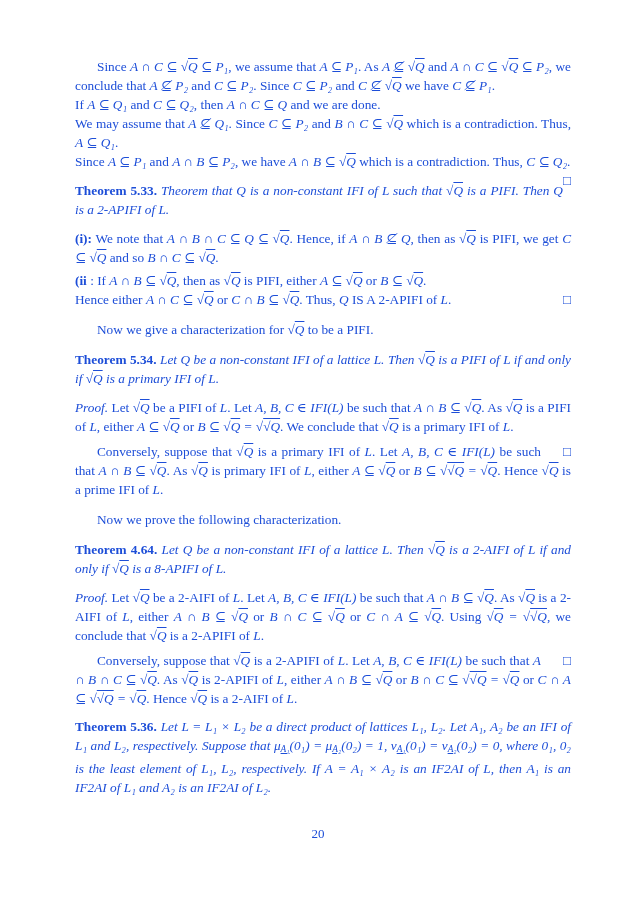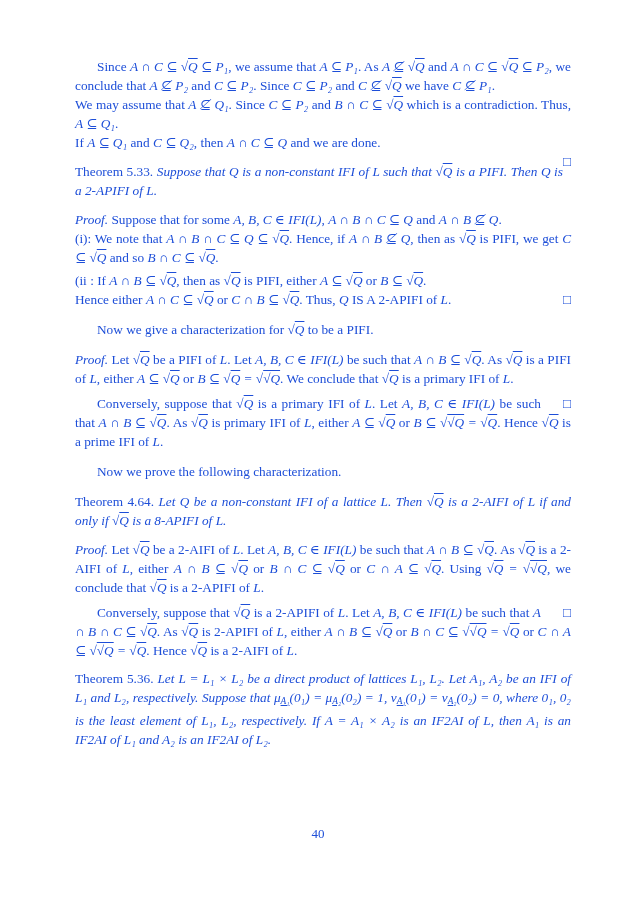--- a/index.html
+++ b/index.html
@@ -20,60 +20,61 @@
   }
   .para { margin: 0; text-align: justify; }
   .indent { text-indent: 22px; }
   .mt4 { margin-top: 4px; }
   .mt6 { margin-top: 6px; }
   .mt9 { margin-top: 9px; }
   .mt11 { margin-top: 11px; }
   .mb11 { margin-bottom: 11px; }
   .theorem-para { margin-top: 10px; margin-bottom: 10px; }
   .math { font-style: italic; }
-  .bold { font-weight: 400; font-style: normal; }
+  .bold { font-weight: 700; font-style: normal; }
   .rad { font-style: italic; text-decoration: overline; }
   .submath { font-style: italic; font-size: 70%; vertical-align: -0.25em; letter-spacing: 0; text-decoration: underline; }
   .qed { float: right; font-style: normal; }
   .footer {
     position: absolute;
     top: 824px; left: 0; right: 0;
     text-align: center;
     font-size: 13px;
   }
 </style>
 </head>
 <body>
 
 <div class="page">
   <div class="text-col">
 
     <p class="para indent"><span>Since <span class="math">A ∩ C ⊆ </span><span class="math">√<span class="rad">Q</span></span><span class="math"> ⊆ P₁</span>, we assume that <span class="math">A ⊆ P₁</span>. As <span class="math">A ⊈ </span><span class="math">√<span class="rad">Q</span></span> and <span class="math">A ∩ C ⊆ </span><span class="math">√<span class="rad">Q</span></span><span class="math"> ⊆ P₂</span>, we conclude that <span class="math">A ⊈ P₂</span> and <span class="math">C ⊆ P₂</span>. Since <span class="math">C ⊆ P₂</span> and <span class="math">C ⊈ </span><span class="math">√<span class="rad">Q</span></span> we have <span class="math">C ⊈ P₁</span>.</span></p>
+    <p class="para"><span>If <span class="math">A ⊆ Q₁</span> and <span class="math">C ⊆ Q₂</span>, then <span class="math">A ∩ C ⊆ Q</span> and we are done.</span></p>
     <p class="para"><span>We may assume that <span class="math">A ⊈ Q₁</span>. Since <span class="math">C ⊆ P₂</span> and <span class="math">B ∩ C ⊆ </span><span class="math">√<span class="rad">Q</span></span> which is a contradiction.  Thus, <span class="math">A ⊆ Q₁</span>.</span></p>
-    <p class="para"><span>If <span class="math">A ⊆ Q₁</span> and <span class="math">C ⊆ Q₂</span>, then <span class="math">A ∩ C ⊆ Q</span> and we are done.</span></p>
+    <p class="para"><span>Since <span class="math">A ⊆ P₁</span> and <span class="math">A ∩ B ⊆ P₂</span>, we have <span class="math">A ∩ B ⊆ </span><span class="math">√<span class="rad">Q</span></span> which is a contradiction. Thus, <span class="math">C ⊆ Q₂</span>.</span></p>
     <p class="para"><span class="qed">□</span></p>
 
-    <p class="para theorem-para"><span><span class="bold">Theorem 5.33.</span><span class="math"> Suppose that Q is a non-constant IFI of L such that </span><span class="math">√<span class="rad">Q</span></span><span class="math"> is a PIFI. Then Q is a 2-APIFI of L.</span></span></p>
+    <p class="para theorem-para"><span><span class="bold">Theorem 5.33.</span><span class="math"> Theorem that Q is a non-constant IFI of L such that </span><span class="math">√<span class="rad">Q</span></span><span class="math"> is a PIFI. Then Q is a 2-APIFI of L.</span></span></p>
 
-    <p class="para"><span><span class="math">Proof.</span>  Suppose that for some <span class="math">A, B, C ∈ IFI(L)</span>, <span class="math">A ∩ B ∩ C ⊆ Q</span> and <span class="math">A ∩ B ⊈ Q</span>.</span></p>
     <p class="para"><span><span class="bold">(i):</span> We note that <span class="math">A ∩ B ∩ C ⊆ Q ⊆ </span><span class="math">√<span class="rad">Q</span></span>.  Hence, if <span class="math">A ∩ B ⊈ Q</span>, then as <span class="math">√<span class="rad">Q</span></span> is PIFI, we get <span class="math">C ⊆ </span><span class="math">√<span class="rad">Q</span></span> and so <span class="math">B ∩ C ⊆ </span><span class="math">√<span class="rad">Q</span></span>.</span></p>
     <p class="para mt4"><span><span class="bold">(ii</span> : If <span class="math">A ∩ B ⊆ </span><span class="math">√<span class="rad">Q</span></span>, then as <span class="math">√<span class="rad">Q</span></span> is PIFI, either <span class="math">A ⊆ </span><span class="math">√<span class="rad">Q</span></span> or <span class="math">B ⊆ </span><span class="math">√<span class="rad">Q</span></span>.</span></p>
     <p class="para"><span class="qed">□</span><span>Hence either <span class="math">A ∩ C ⊆ </span><span class="math">√<span class="rad">Q</span></span> or <span class="math">C ∩ B ⊆ </span><span class="math">√<span class="rad">Q</span></span>. Thus, <span class="math">Q</span> IS A 2-APIFI of <span class="math">L</span>.</span></p>
 
     <p class="para indent mt11 mb11"><span>Now we give a characterization for <span class="math">√<span class="rad">Q</span></span> to be a PIFI.</span></p>
 
+    <p class="para theorem-para"><span><span class="bold">Theorem 5.34.</span><span class="math"> Let Q be a non-constant IFI of a lattice L. Then </span><span class="math">√<span class="rad">Q</span></span><span class="math"> is a PIFI of L if and only if </span><span class="math">√<span class="rad">Q</span></span><span class="math"> is a primary IFI of L.</span></span></p>
 
     <p class="para"><span><span class="math">Proof.</span>  Let <span class="math">√<span class="rad">Q</span></span> be a PIFI of <span class="math">L</span>.  Let <span class="math">A, B, C ∈ IFI(L)</span> be such that <span class="math">A ∩ B ⊆ </span><span class="math">√<span class="rad">Q</span></span>.  As <span class="math">√<span class="rad">Q</span></span> is a PIFI of <span class="math">L</span>, either <span class="math">A ⊆ </span><span class="math">√<span class="rad">Q</span></span> or <span class="math">B ⊆ </span><span class="math">√<span class="rad">Q</span></span><span class="math"> = </span><span class="math">√<span class="rad">√Q</span></span>. We conclude that <span class="math">√<span class="rad">Q</span></span> is a primary IFI of <span class="math">L</span>.</span></p>
     <p class="para indent mt6"><span class="qed">□</span><span>Conversely, suppose that <span class="math">√<span class="rad">Q</span></span> is a primary IFI of <span class="math">L</span>.  Let <span class="math">A, B, C ∈ IFI(L)</span> be such that <span class="math">A ∩ B ⊆ </span><span class="math">√<span class="rad">Q</span></span>. As <span class="math">√<span class="rad">Q</span></span> is primary IFI of <span class="math">L</span>, either <span class="math">A ⊆ </span><span class="math">√<span class="rad">Q</span></span> or <span class="math">B ⊆ </span><span class="math">√<span class="rad">√Q</span></span><span class="math"> = </span><span class="math">√<span class="rad">Q</span></span>. Hence <span class="math">√<span class="rad">Q</span></span> is a prime IFI of <span class="math">L</span>.</span></p>
 
     <p class="para indent mt11 mb11"><span>Now we prove the following characterization.</span></p>
 
     <p class="para theorem-para"><span><span class="bold">Theorem 4.64.</span><span class="math"> Let Q be a non-constant IFI of a lattice L. Then </span><span class="math">√<span class="rad">Q</span></span><span class="math"> is a 2-AIFI of L if and only if </span><span class="math">√<span class="rad">Q</span></span><span class="math"> is a 8-APIFI of L.</span></span></p>
 
     <p class="para"><span><span class="math">Proof.</span>  Let <span class="math">√<span class="rad">Q</span></span> be a 2-AIFI of <span class="math">L</span>. Let <span class="math">A, B, C ∈ IFI(L)</span> be such that <span class="math">A ∩ B ⊆ </span><span class="math">√<span class="rad">Q</span></span>.  As <span class="math">√<span class="rad">Q</span></span> is a 2-AIFI of <span class="math">L</span>, either <span class="math">A ∩ B ⊆ </span><span class="math">√<span class="rad">Q</span></span> or <span class="math">B ∩ C ⊆ </span><span class="math">√<span class="rad">Q</span></span> or <span class="math">C ∩ A ⊆ </span><span class="math">√<span class="rad">Q</span></span>. Using <span class="math">√<span class="rad">Q</span></span><span class="math"> = </span><span class="math">√<span class="rad">√Q</span></span>, we conclude that <span class="math">√<span class="rad">Q</span></span> is a 2-APIFI of <span class="math">L</span>.</span></p>
     <p class="para indent mt6"><span class="qed">□</span><span>Conversely, suppose that <span class="math">√<span class="rad">Q</span></span> is a 2-APIFI of <span class="math">L</span>.  Let <span class="math">A, B, C ∈ IFI(L)</span> be such that <span class="math">A ∩ B ∩ C ⊆ </span><span class="math">√<span class="rad">Q</span></span>. As <span class="math">√<span class="rad">Q</span></span> is 2-APIFI of <span class="math">L</span>, either <span class="math">A ∩ B ⊆ </span><span class="math">√<span class="rad">Q</span></span> or <span class="math">B ∩ C ⊆ </span><span class="math">√<span class="rad">√Q</span></span><span class="math"> = </span><span class="math">√<span class="rad">Q</span></span> or <span class="math">C ∩ A ⊆ </span><span class="math">√<span class="rad">√Q</span></span><span class="math"> = </span><span class="math">√<span class="rad">Q</span></span>. Hence <span class="math">√<span class="rad">Q</span></span> is a 2-AIFI of <span class="math">L</span>.</span></p>
 
     <p class="para mt9"><span><span class="bold">Theorem 5.36.</span><span class="math"> Let L = L₁ × L₂ be a direct product of lattices L₁, L₂.  Let A₁, A₂ be an IFI of L₁ and L₂, respectively.  Suppose that μ</span><span class="submath">A₁</span><span class="math">(0₁) = μ</span><span class="submath">A₂</span><span class="math">(0₂) = 1, ν</span><span class="submath">A₁</span><span class="math">(0₁) = ν</span><span class="submath">A₂</span><span class="math">(0₂) = 0, where 0₁, 0₂ is the least element of L₁, L₂, respectively. If A = A₁ × A₂ is an IF2AI of L, then A₁ is an IF2AI of L₁ and A₂ is an IF2AI of L₂.</span></span></p>
 
   </div>
 
-  <div class="footer">40</div>
+  <div class="footer">20</div>
 </div>
 
 </body></html>

